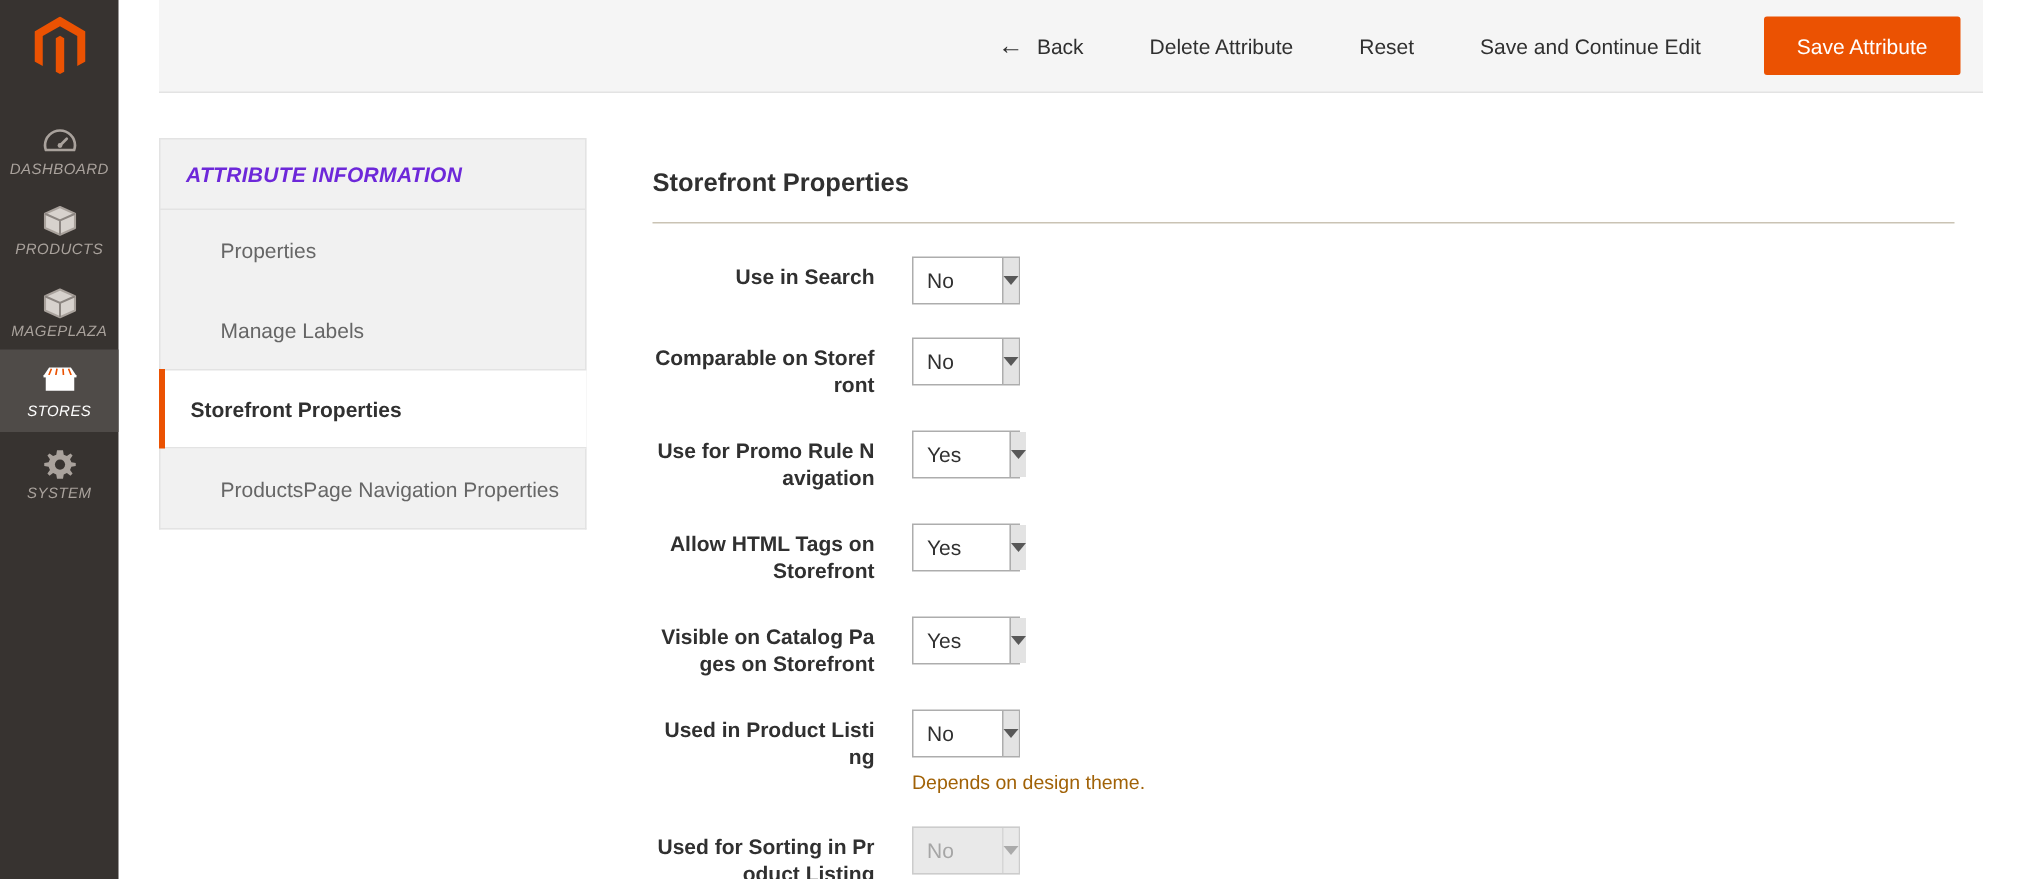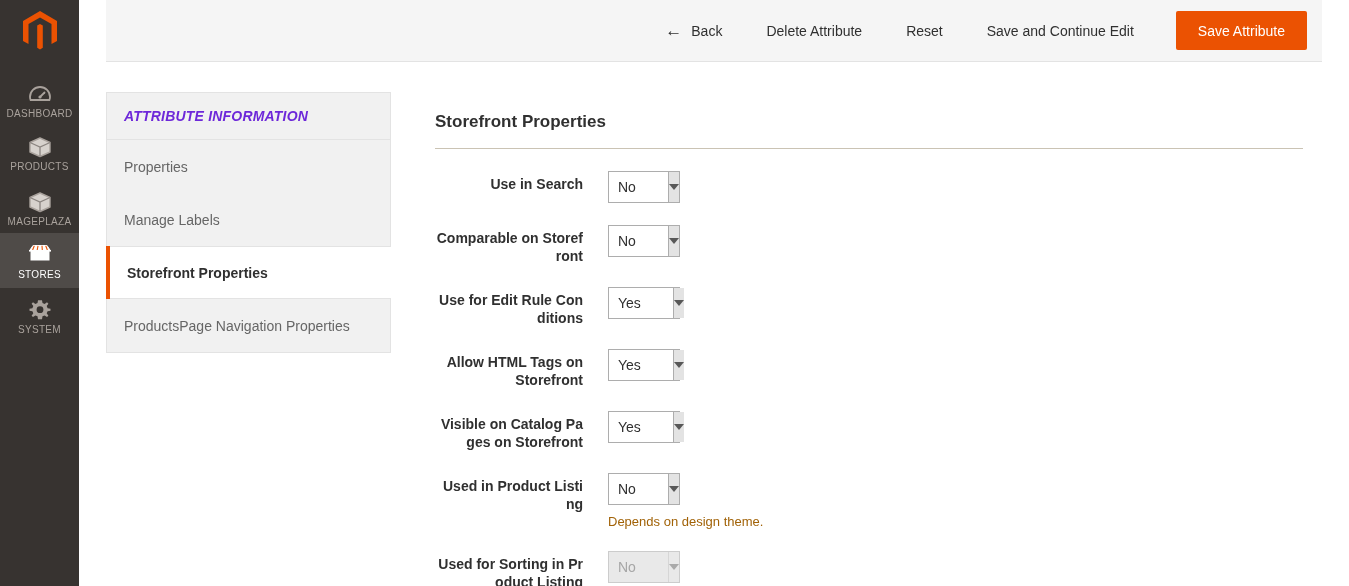--- a/index.html
+++ b/index.html
@@ -8,20 +8,21 @@
     background: #ffffff;
     font-family: "Liberation Sans", sans-serif;
     overflow: hidden;
   }
   .page { position: relative; width: 1349px; height: 586px; }
 
   
   .rail {
     position: absolute; left: 0; top: 0; width: 79px; height: 586px;
     background: #373330;
+    font-style: italic;
   }
   .rail-logo {
     position: absolute; left: 0; top: 6px; width: 79px; height: 50px;
     display: flex; align-items: center; justify-content: center;
   }
   .rail-item {
     position: absolute; left: 0; width: 79px; height: 55px;
     display: flex; flex-direction: column; align-items: center;
     justify-content: center; gap: 3px; cursor: pointer;
   }
@@ -61,21 +62,21 @@
   .navpanel { position: absolute; left: 106px; top: 92px; width: 285px; }
   .nav-title {
     height: 48px; background: #f1f1f1; border: 1px solid #e3e3e3;
     border-bottom: 1px solid #e3e3e3;
     display: flex; align-items: center; padding-left: 17px;
     font-size: 14px; font-weight: bold; color: #6d28d9; letter-spacing: .2px; font-style: italic;
   }
   .nav-list { background: #f1f1f1; border: 1px solid #e3e3e3; border-top: 0; }
   .nav-item {
     position: relative; height: 53px; display: flex; align-items: center;
-    padding-left: 17px; font-size: 14px; color: #666666; cursor: pointer;
+    padding-left: 17px; font-size: 14px; color: #666666; cursor: pointer; margin-left: 23px;
   }
   .nav-item.active {
     background: #ffffff; color: #303030; font-weight: bold;
     width: 285px; margin-left: -1px; padding-left: 21px;
     border-top: 1px solid #e3e3e3; border-bottom: 1px solid #e3e3e3;
   }
   .nav-item.active::before {
     content: ""; position: absolute; left: 0; top: -1px; bottom: -1px;
     width: 4px; background: #eb5202;
   }
@@ -241,21 +242,21 @@
         <div class="sel">
           <span class="sel-value">No</span>
           <span class="sel-arrow">
               <span></span>
             </span>
         </div>
       </div>
     </div>
 
     <div class="field">
-      <div class="field-label">Use for Edit Rule Conditions</div>
+      <div class="field-label">Use for Promo Rule Navigation</div>
       <div class="field-control">
         <div class="sel">
           <span class="sel-value">Yes</span>
           <span class="sel-arrow">
               <span></span>
             </span>
         </div>
       </div>
     </div>
 

